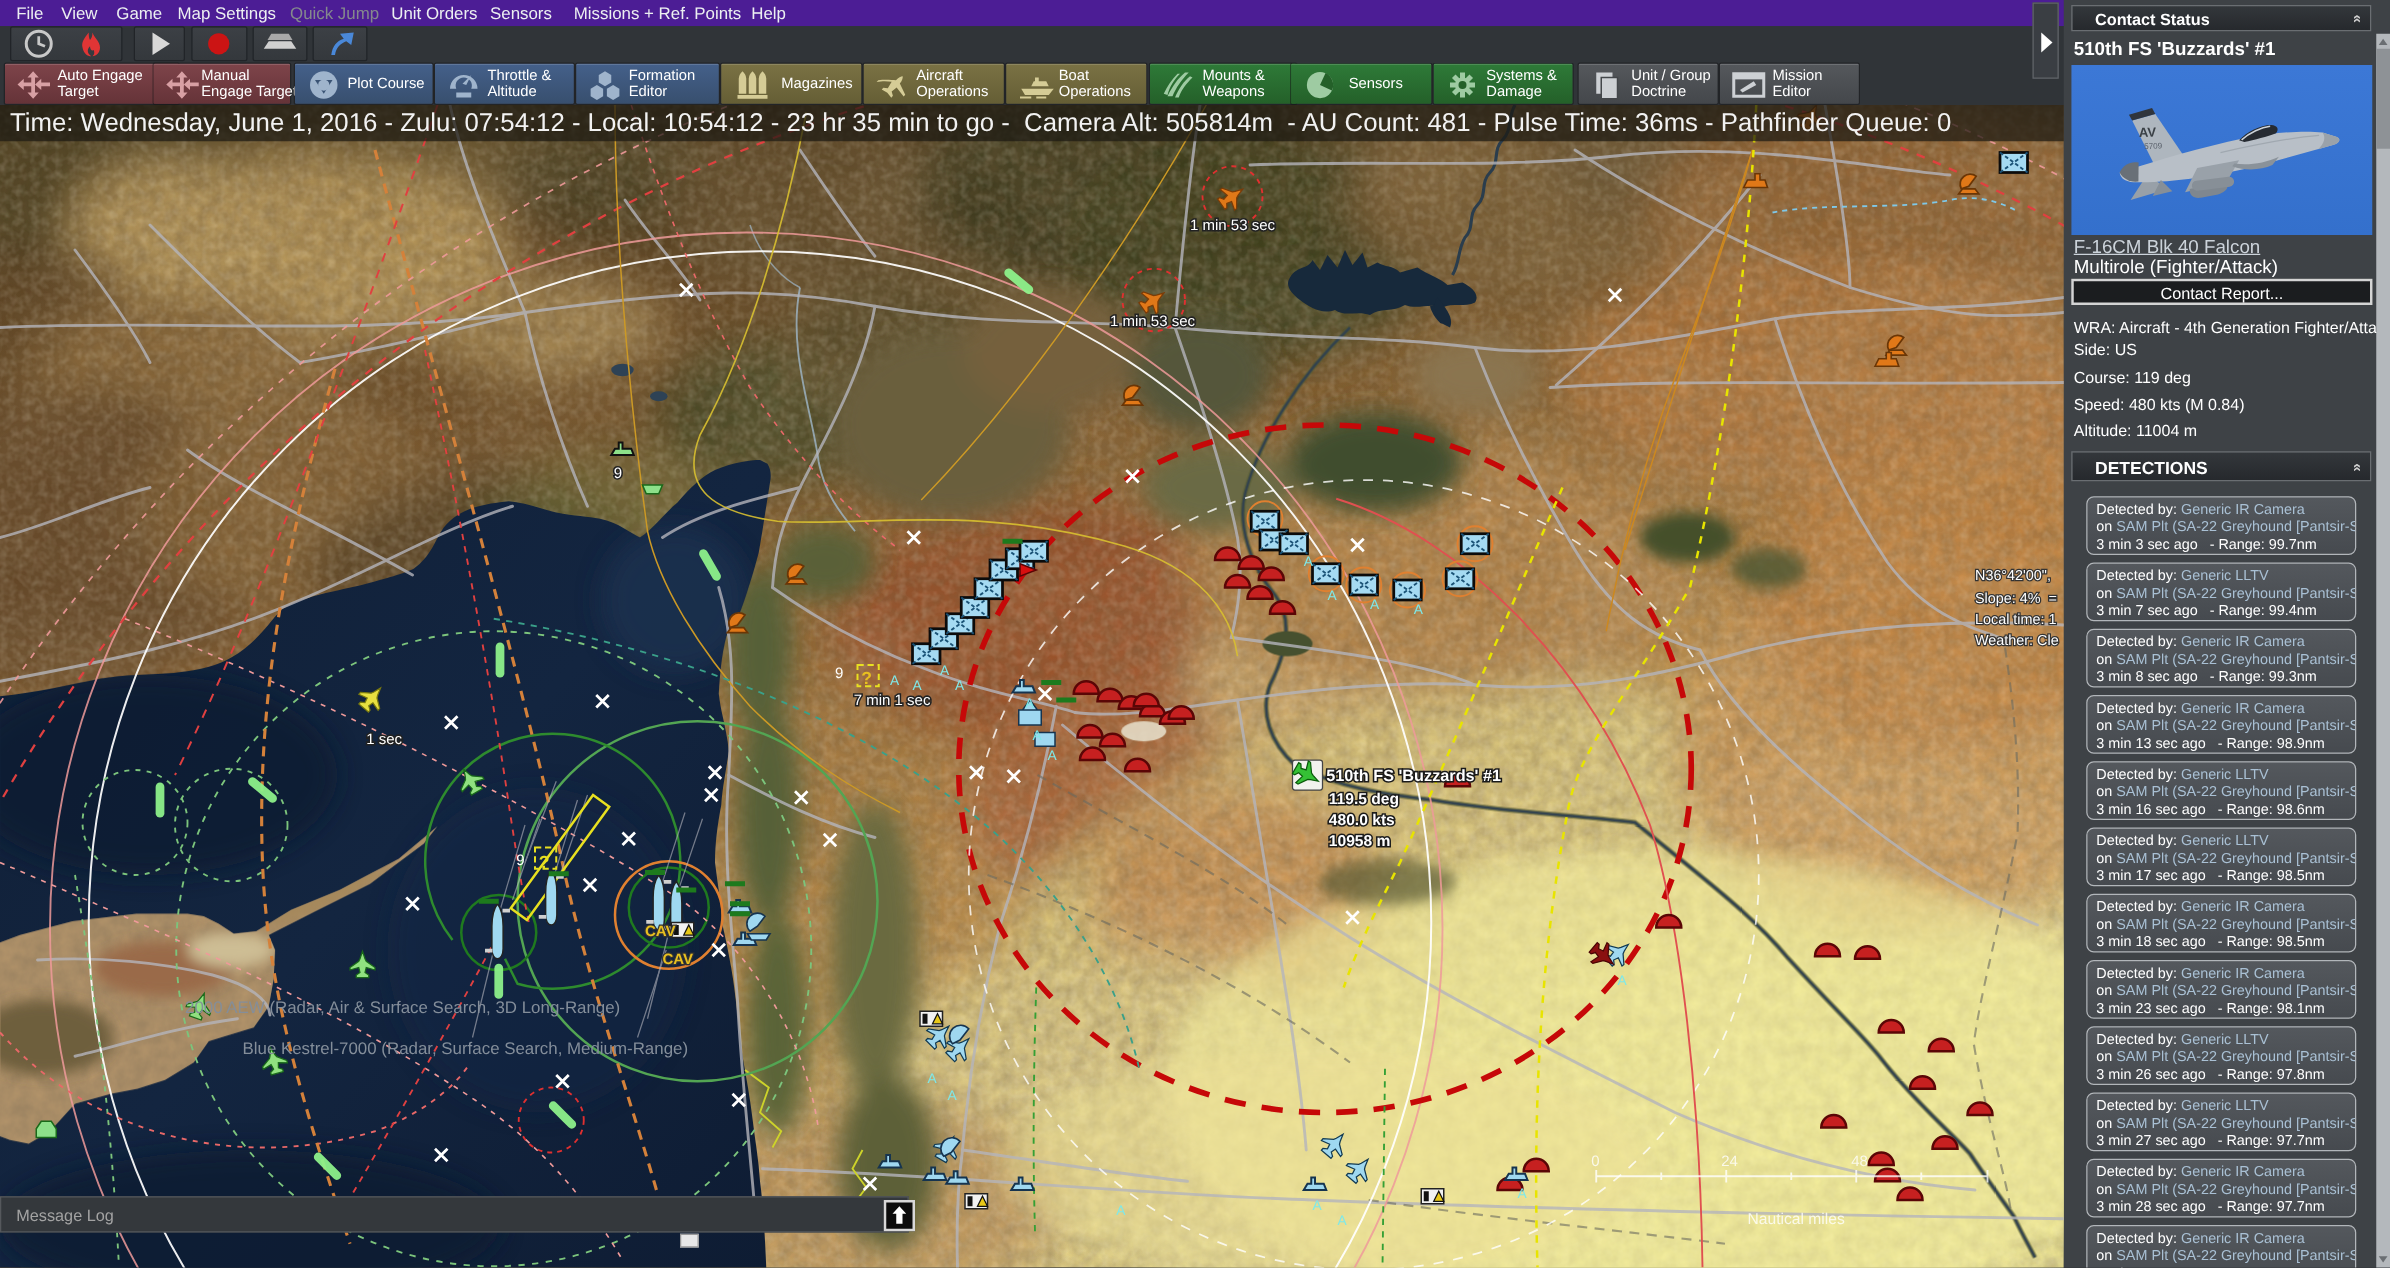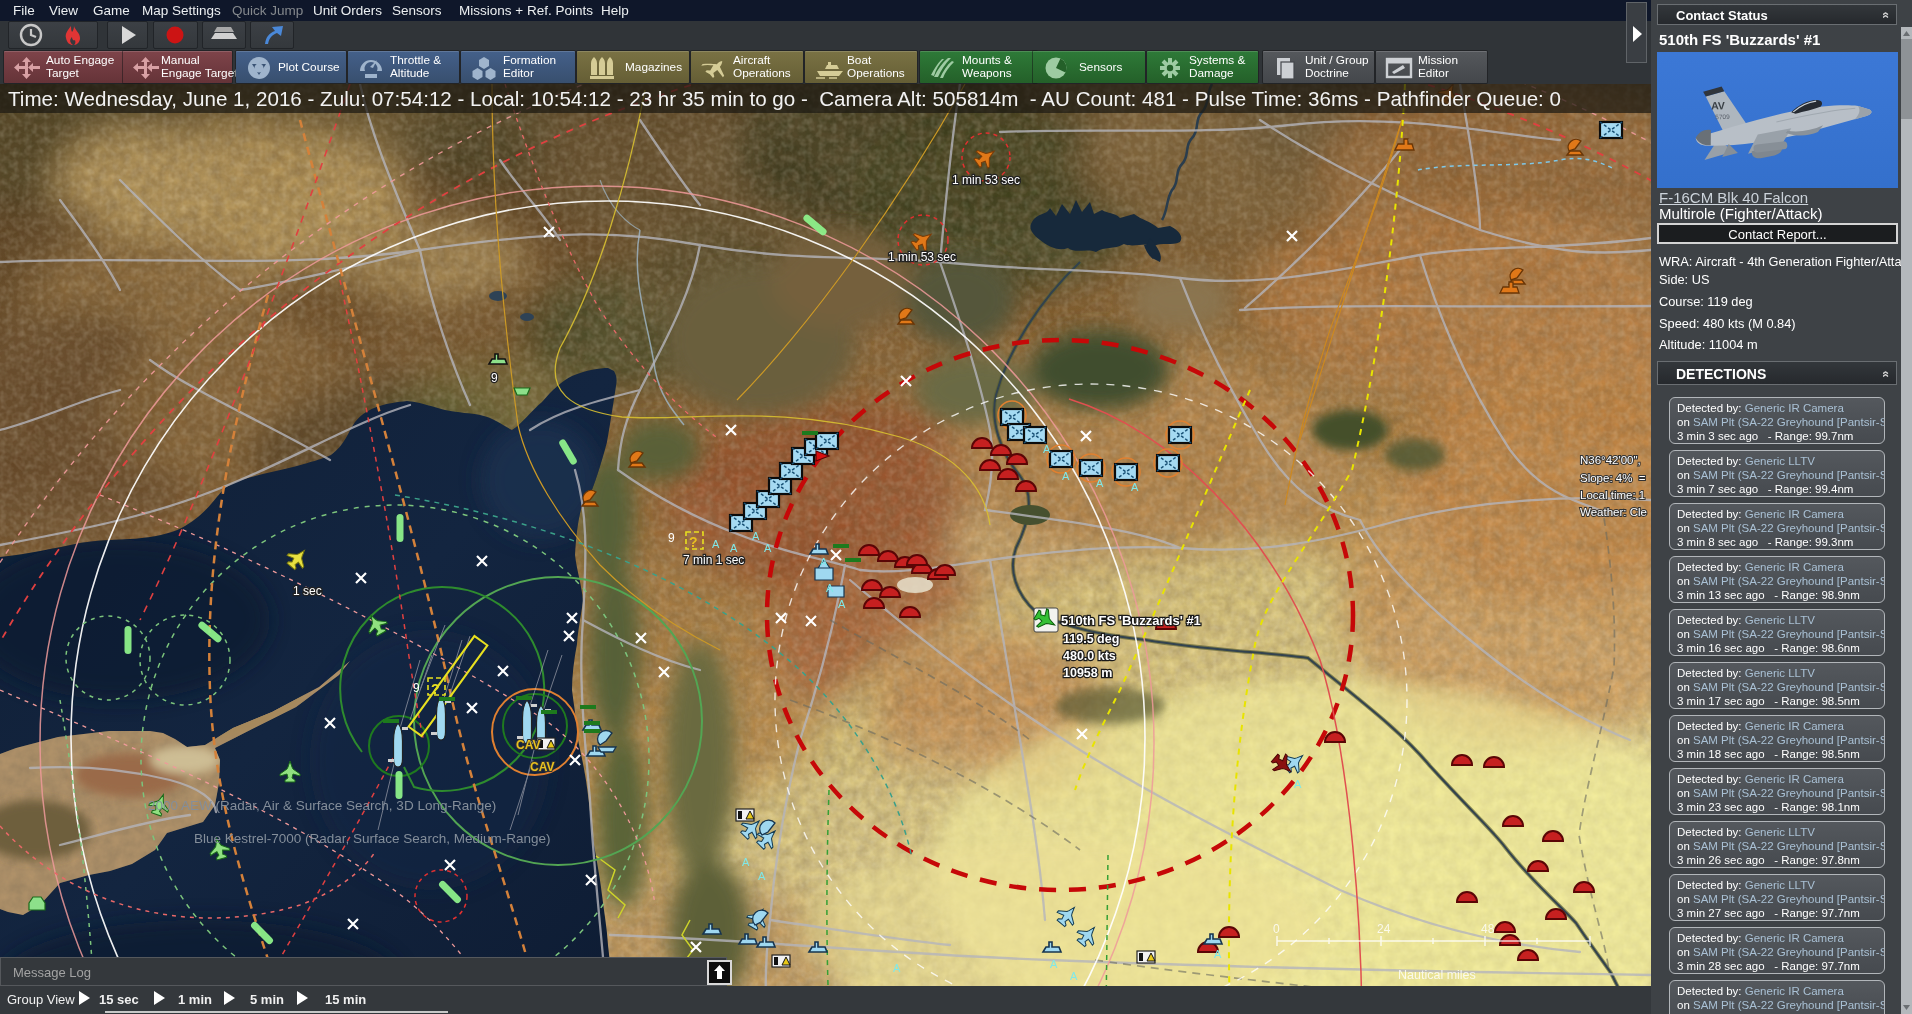--- a/index.html
+++ b/index.html
@@ -1,20 +1,20 @@
 <!DOCTYPE html>
 <html><head>
 <meta charset="utf-8"><title>Command</title>
 <style>
 html,body{margin:0;padding:0;width:1912px;height:1014px;overflow:hidden;background:#303438;
   font-family:"Liberation Sans",sans-serif;}
 *{box-sizing:border-box;}
 #stage{position:absolute;left:0;top:0;width:1912px;height:1014px;}
 
-#menubar{position:absolute;left:0;top:0;width:1908px;height:21px;background:#0f172a;color:#eceff1;font-size:13.5px;}
+#menubar{position:absolute;left:0;top:0;width:1908px;height:21px;background:#4c1d95;color:#eceff1;font-size:13.5px;}
 #menubar span{position:absolute;top:3px;}
 
 #tb1{position:absolute;left:0;top:21px;width:1912px;height:29px;background:#303438;}
 .ib{position:absolute;top:0px;height:28px;background:linear-gradient(#3c4045,#34383c);border:1px solid #212428;border-radius:2px;}
 
 #tb2{position:absolute;left:0;top:50px;width:1912px;height:34px;background:#303438;}
 .bb{position:absolute;top:1px;height:32px;color:#fff;font-size:12px;border-radius:1px;box-shadow:inset 0 1px 0 rgba(255,255,255,0.15),0 0 0 1px rgba(20,20,22,0.5);}
 .bb .tx{position:absolute;left:42px;top:50%;transform:translateY(-50%);line-height:13px;font-size:11.8px;white-space:nowrap;}
 .bb svg{position:absolute;left:8px;top:4px;}
 
@@ -753,32 +753,20 @@
     </div>
 
   <div id="msglog">
       <span class="t">Message Log</span>
       <div style="position:absolute;left:543px;top:29px;width:15px;height:11px;background:#e8e8e8;border:1px solid #999"></div>
       <div id="mlbtn"><svg width="21" height="21">
           <path d="M10.5,3 L16,9 L13,9 L13,17 L8,17 L8,9 L5,9 Z" fill="#fff"></path>
         </svg></div>
     </div>
 
-  <div id="bottombar">
-    <b style="left:7px;font-weight:normal">Group View</b>
-    <span class="tri" style="left:79px"></span>
-      <b style="left:99px">15 sec</b>
-    <span class="tri" style="left:154px"></span>
-      <b style="left:178px">1 min</b>
-    <span class="tri" style="left:224px"></span>
-      <b style="left:250px">5 min</b>
-    <span class="tri" style="left:297px"></span>
-      <b style="left:325px">15 min</b>
-    <div style="position:absolute;left:105px;top:25px;width:343px;height:2px;background:#c8c8c8"></div>
-  </div>
 
   <div id="panel">
     <div class="hdr" style="top:4px">
         <span class="t">Contact Status</span>
         <span class="ch">«</span>
       </div>
     <div id="ctitle">510th FS 'Buzzards' #1</div>
     <svg id="photo" viewBox="0 0 241 136">
       <defs>
           <linearGradient id="skyg" x1="0" y1="0" x2="0" y2="1">

